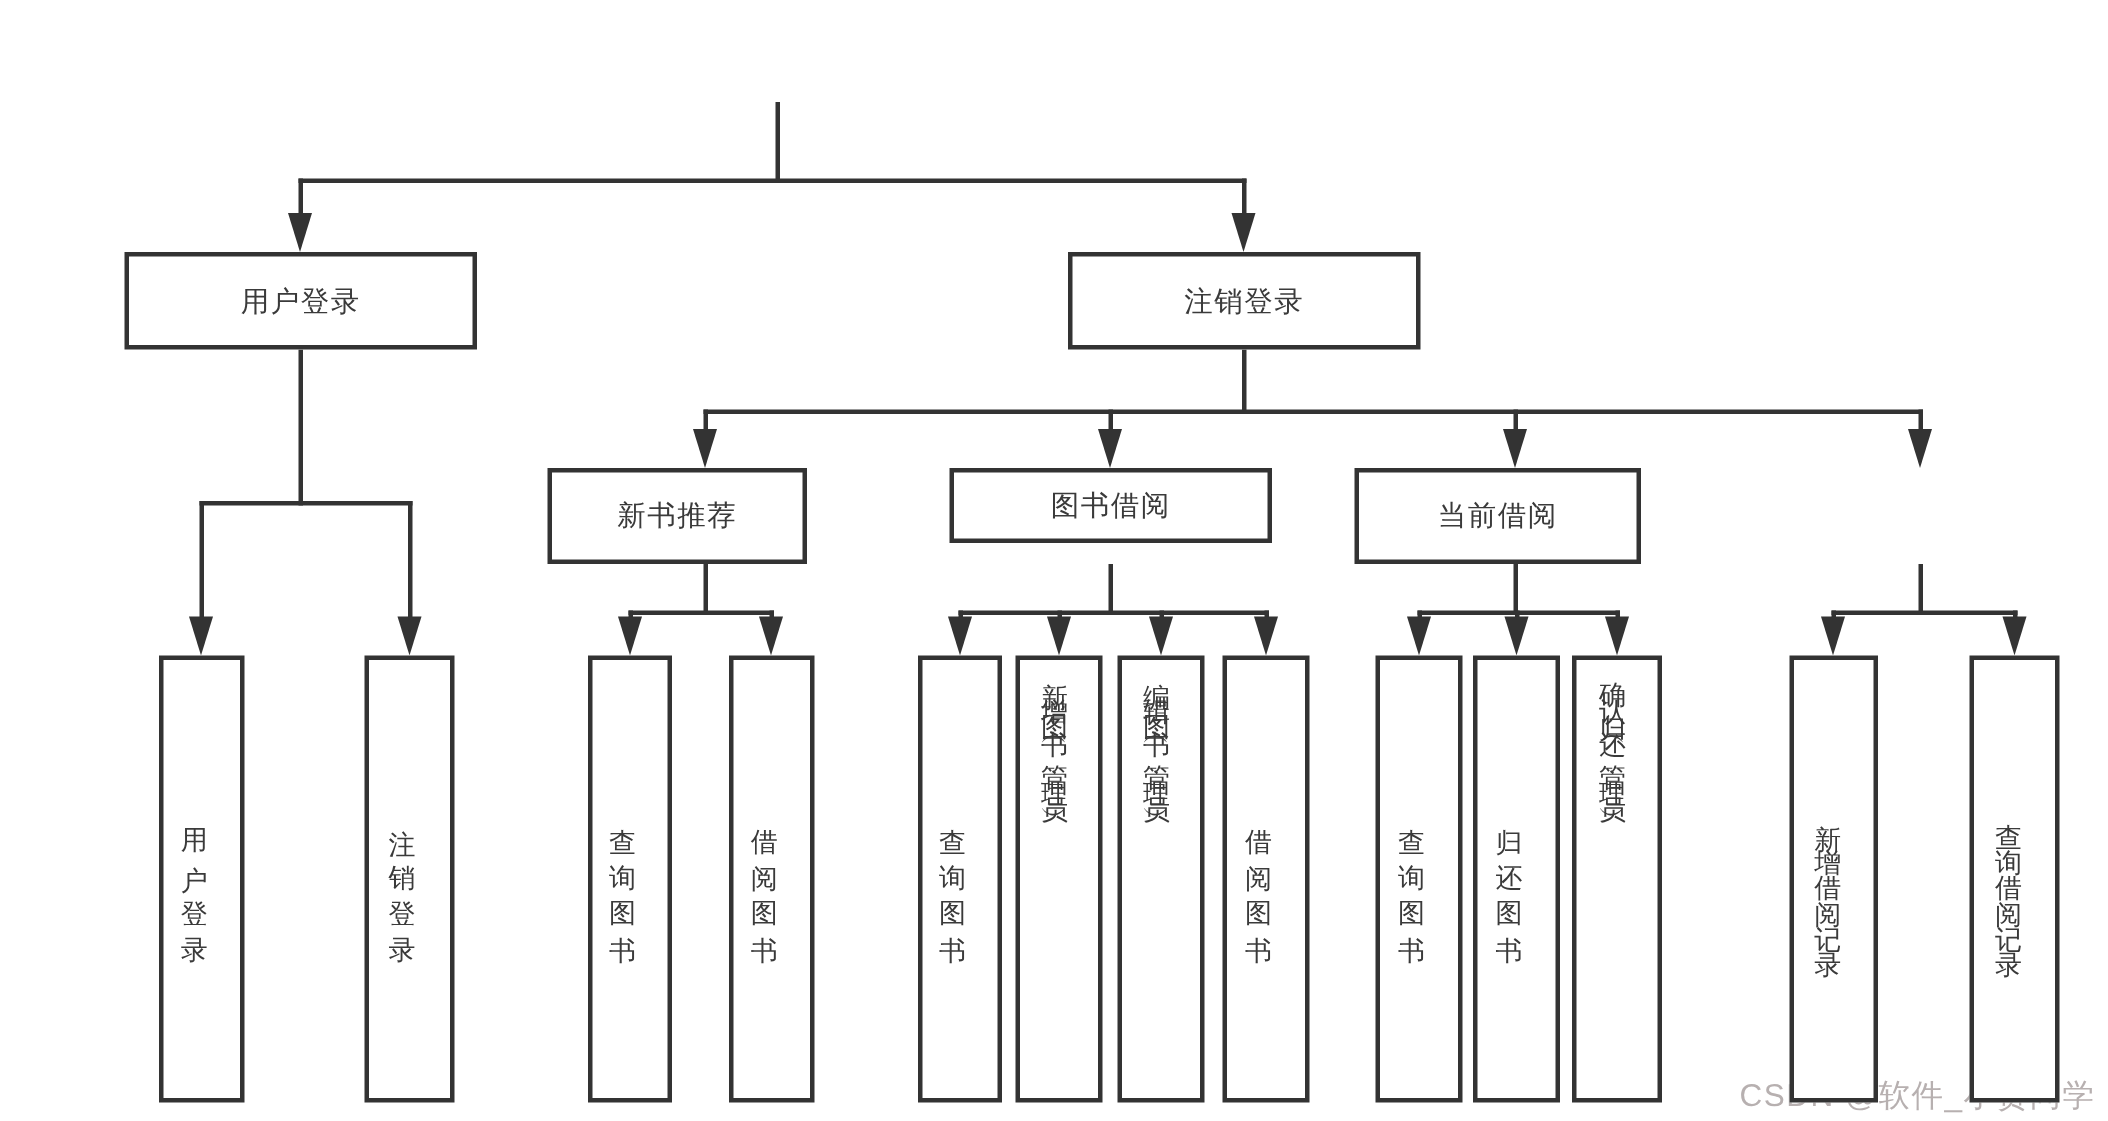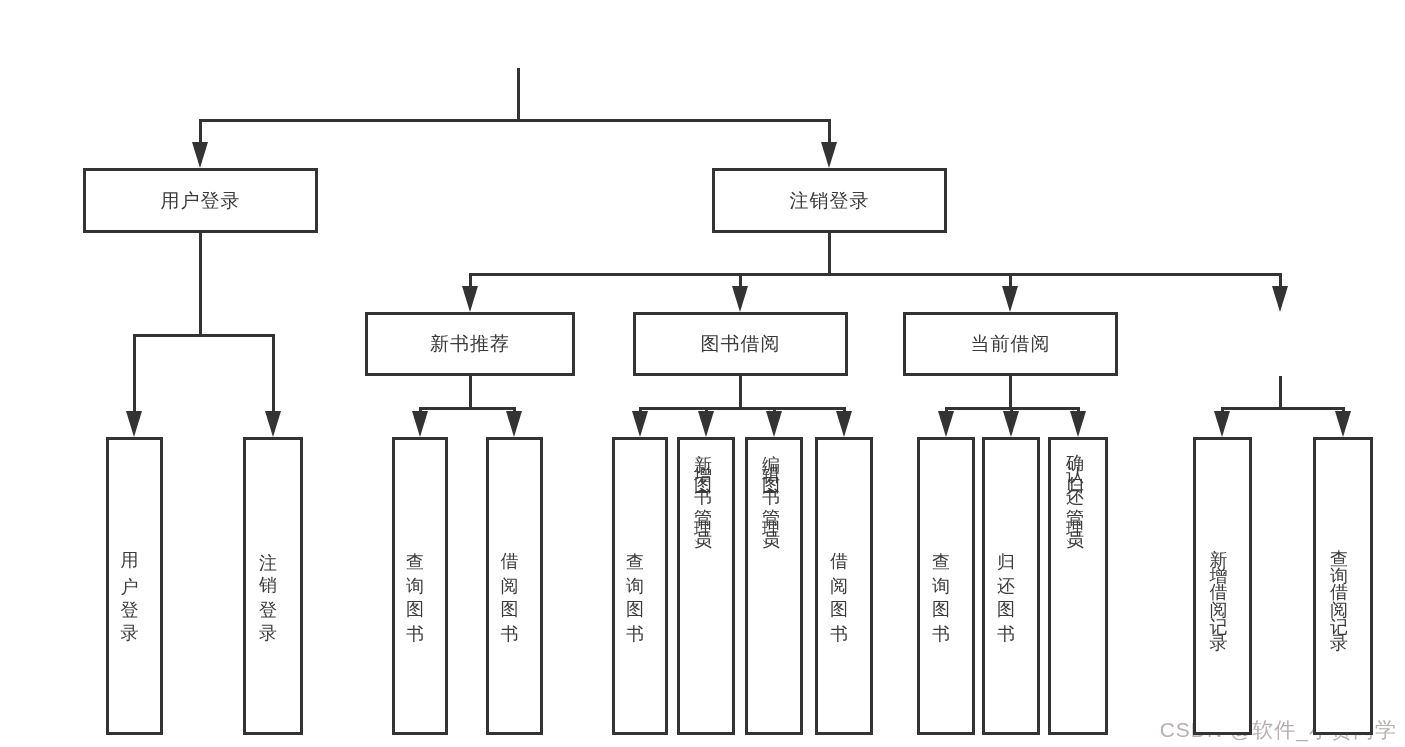--- a/index.html
+++ b/index.html
@@ -106,27 +106,27 @@
     <div class="seg" style="left: 1220.5px; top: 407px; width: 3px; height: 8px;"></div>
     <div class="arrow" style="left: 1214px; top: 411px;"></div>
     <div class="seg" style="left: 1341.5px; top: 407px; width: 3px; height: 8px;"></div>
     <div class="arrow" style="left: 1335px; top: 411px;"></div>
     <div class="box hbox" style="left: 83px; top: 168px; width: 235px; height: 65px;">
       <span class="htext">用户登录</span>
     </div>
     <div class="box hbox" style="left: 712px; top: 168px; width: 235px; height: 65px;">
       <span class="htext">注销登录</span>
     </div>
-    <div class="box hbox" style="left: 365px; top: 312px; width: 210px; height: 64px; font-family: Liberation Mono, monospace;">
+    <div class="box hbox" style="left: 365px; top: 312px; width: 173px; height: 64px; font-family: Liberation Mono, monospace;">
       <span class="htext">新书推荐</span>
     </div>
-    <div class="box hbox" style="left: 633px; top: 312px; width: 215px; height: 64px;">
+    <div class="box hbox" style="left: 633px; top: 312px; width: 215px; height: 50px;">
       <span class="htext">图书借阅</span>
     </div>
-    <div class="box hbox" style="left: 903px; top: 312px; width: 215px; height: 64px;">
+    <div class="box hbox" style="left: 903px; top: 312px; width: 191px; height: 64px;">
       <span class="htext">当前借阅</span>
     </div>
     <div class="box vbox v-s" style="left: 106px; top: 437px; width: 57px; height: 298px;">
       <span class="vtext">用户登录</span>
     </div>
     <div class="box vbox v-s" style="left: 243px; top: 437px; width: 60px; height: 298px;">
       <span class="vtext">注销登录</span>
     </div>
     <div class="box vbox v-s" style="left: 392px; top: 437px; width: 56px; height: 298px;">
       <span class="vtext">查询图书</span>

